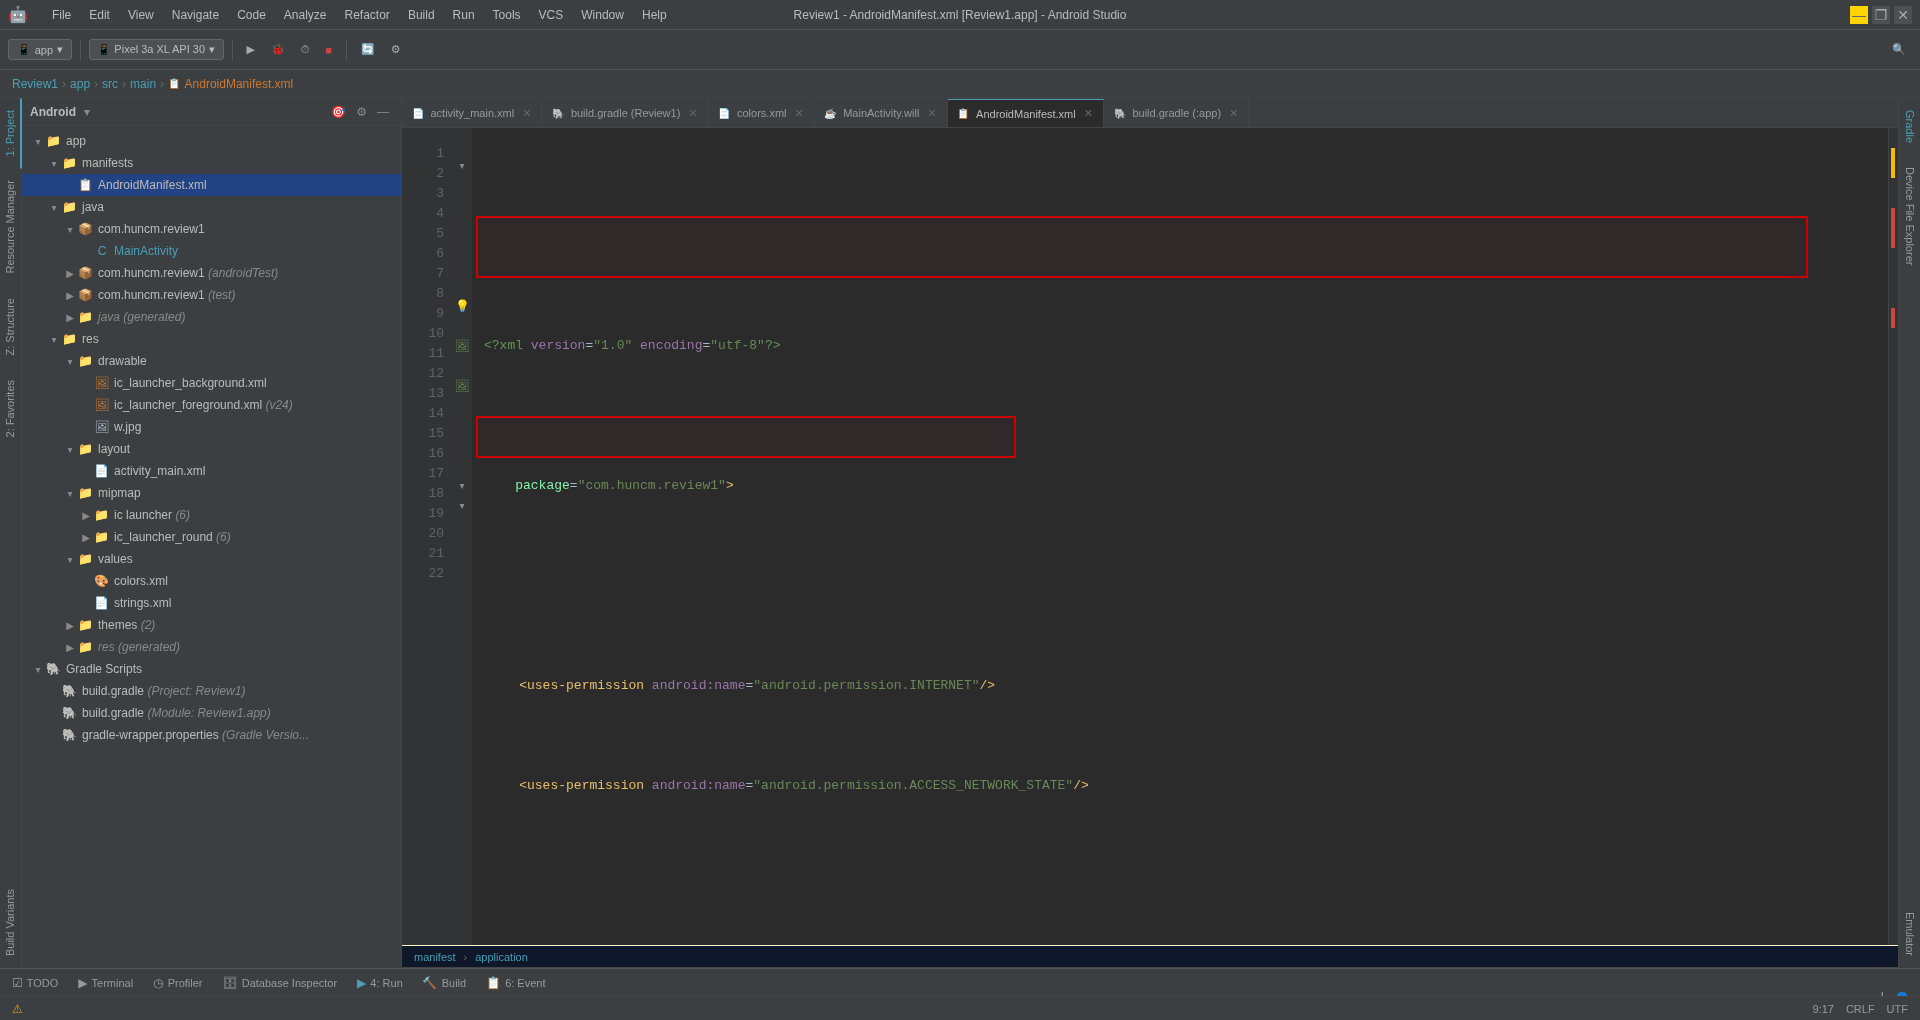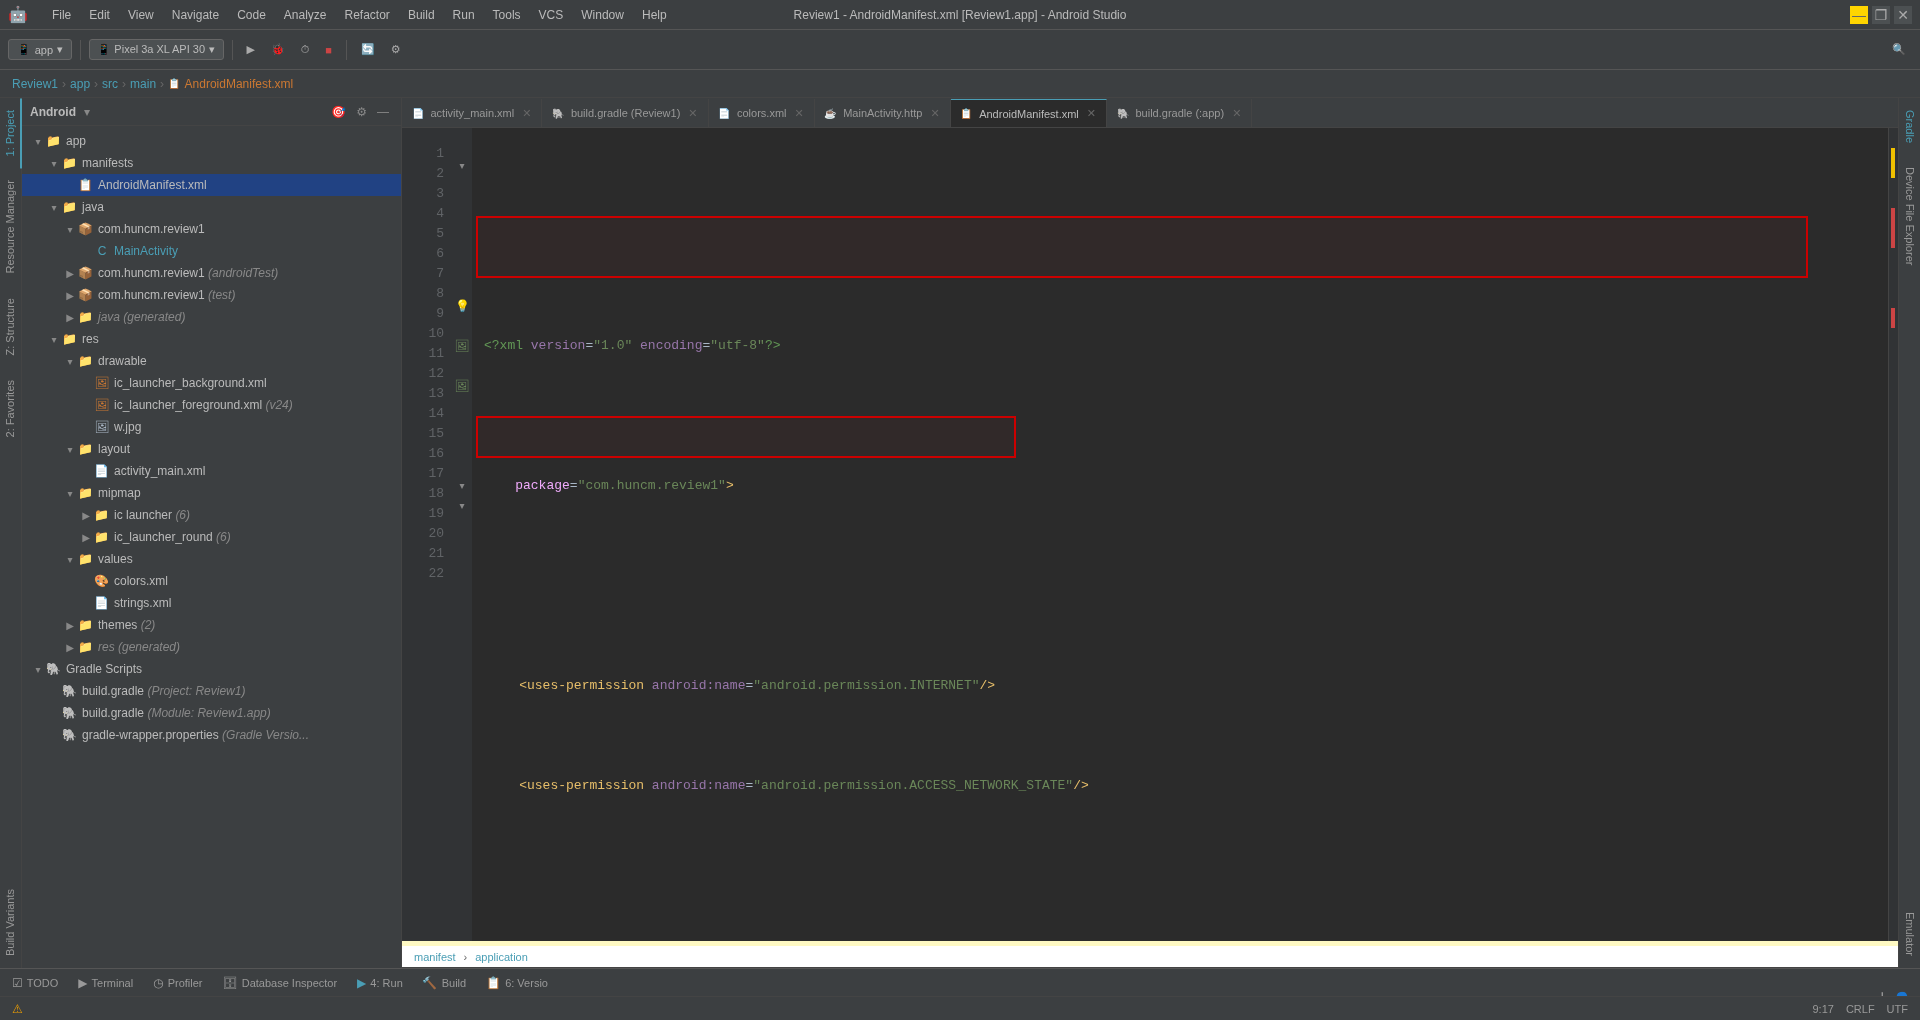--- a/index.html
+++ b/index.html
@@ -728,21 +728,21 @@
         <span>build.gradle (Review1)</span>
         <span class="tab-close">✕</span>
       </div>
       <div class="tab">
         <span class="tab-icon">📄</span>
         <span>colors.xml</span>
         <span class="tab-close">✕</span>
       </div>
       <div class="tab">
         <span class="tab-icon" style="color:#4a9eb5;">☕</span>
-        <span>MainActivity.http</span>
+        <span>MainActivity.will</span>
         <span class="tab-close">✕</span>
       </div>
       <div class="tab active">
         <span class="tab-icon" style="color:#cc7832;">📋</span>
         <span>AndroidManifest.xml</span>
         <span class="tab-close">✕</span>
       </div>
       <div class="tab">
         <span class="tab-icon">🐘</span>
         <span>build.gradle (:app)</span>
@@ -794,21 +794,21 @@
 
         
         <div style="position:absolute; top:288px; left:4px; width:540px; height:42px; border: 2.5px solid #cc0000; background: rgba(200,0,0,0.04); pointer-events:none; z-index:10;"></div>
 
         
         <span style="display:block; height:20px; line-height:20px;"><span style="color:#629755;">&lt;?xml </span><span style="color:#9876aa;">version</span><span style="color:#a9b7c6;">=</span><span style="color:#6a8759;">"1.0"</span><span style="color:#9876aa;"> encoding</span><span style="color:#a9b7c6;">=</span><span style="color:#6a8759;">"utf-8"</span><span style="color:#629755;">?&gt;</span></span>
 
         
 
         
-        <span style="display:block; height:20px; line-height:20px;">    <span style="color:#f0abfc;">package</span><span style="color:#a9b7c6;">=</span><span style="color:#6a8759;">"com.huncm.review1"</span><span style="color:#e8bf6a;">&gt;</span></span>
+        <span style="display:block; height:20px; line-height:20px;">    <span style="color:#86efac;">package</span><span style="color:#a9b7c6;">=</span><span style="color:#6a8759;">"com.huncm.review1"</span><span style="color:#e8bf6a;">&gt;</span></span>
 
         
         <span style="display:block; height:20px; line-height:20px;"></span>
 
         
         <span style="display:block; height:20px; line-height:20px; padding-left:4px;">    <span style="color:#e8bf6a;">&lt;uses-permission </span><span style="color:#9876aa;">android:name</span><span style="color:#a9b7c6;">=</span><span style="color:#6a8759;">"android.permission.INTERNET"</span><span style="color:#e8bf6a;">/&gt;</span></span>
 
         
         <span style="display:block; height:20px; line-height:20px; padding-left:4px;">    <span style="color:#e8bf6a;">&lt;uses-permission </span><span style="color:#9876aa;">android:name</span><span style="color:#a9b7c6;">=</span><span style="color:#6a8759;">"android.permission.ACCESS_NETWORK_STATE"</span><span style="color:#e8bf6a;">/&gt;</span></span>
 
@@ -862,21 +862,21 @@
 
       </div>
 
       <div style="width:10px; background:#313335; flex-shrink:0; position:relative; border-left:1px solid #444;">
         <div style="position:absolute; top:20px; right:0; width:4px; height:30px; background: #f0c000; right:3px;"></div>
         <div style="position:absolute; top:80px; right:3px; width:4px; height:40px; background: #cc4444;"></div>
         <div style="position:absolute; top:180px; right:3px; width:4px; height:20px; background: #cc4444;"></div>
       </div>
     </div>
 
-    <div style="background:#ffffff; border-top:5px solid #fef9c3; flex-shrink:0;">
+    <div style="background:#0f172a; border-top:1px solid #fef9c3; flex-shrink:0;">
       <div style="height:22px; padding: 0 12px; display:flex; align-items:center; gap:8px; font-size:11px; color:#999; border-bottom:1px solid #444;">
         <span style="color:#4a9eb5; cursor:pointer;">manifest</span>
         <span style="color:#666;">›</span>
         <span style="color:#4a9eb5; cursor:pointer;">application</span>
       </div>
     </div>
   </div>
 
   <div class="right-side-tabs">
     <div class="right-side-tab active">Gradle</div>
@@ -905,21 +905,21 @@
   <div class="bottom-tool-item">
     <span class="bottom-tool-icon" style="color:#4a9eb5;">▶</span>
     <span>4: Run</span>
   </div>
   <div class="bottom-tool-item">
     <span class="bottom-tool-icon">🔨</span>
     <span>Build</span>
   </div>
   <div class="bottom-tool-item">
     <span class="bottom-tool-icon">📋</span>
-    <span>6: Versio</span>
+    <span>6: Event</span>
   </div>
   <div style="margin-left:auto; display:flex; align-items:center; margin-top:36px;">
     <div class="bottom-tool-item">
       <span>Event Log</span>
     </div>
     <div style="font-size:18px; color:#999;">中</div>
     <div style="font-size:16px; color:#999;">👤</div>
   </div>
 </div>
 

